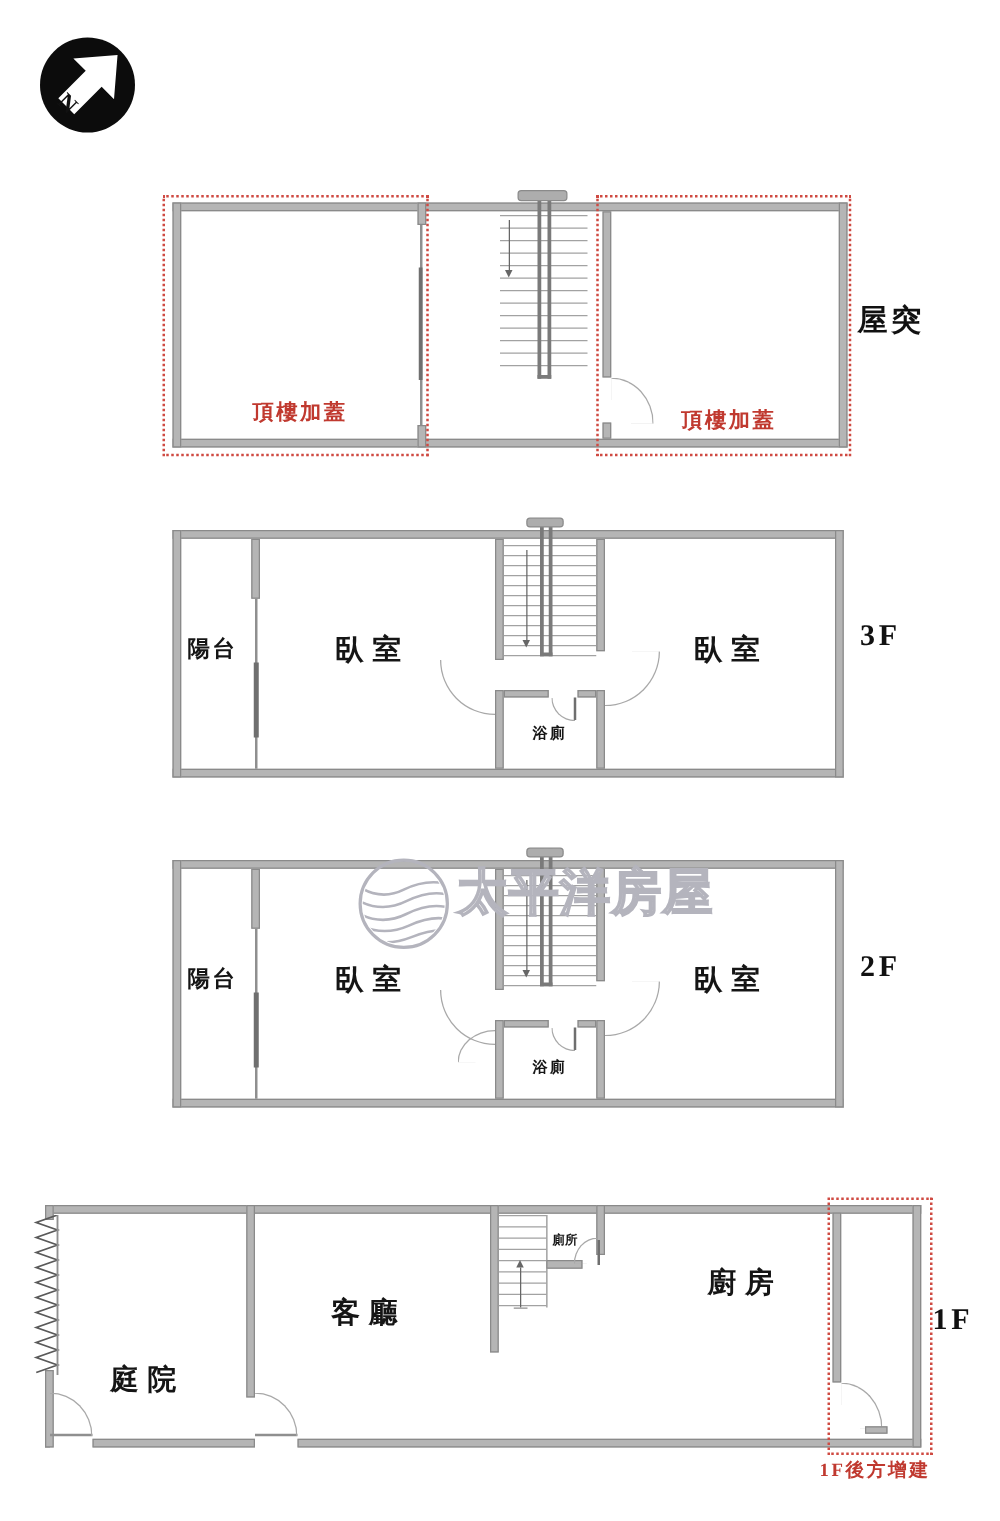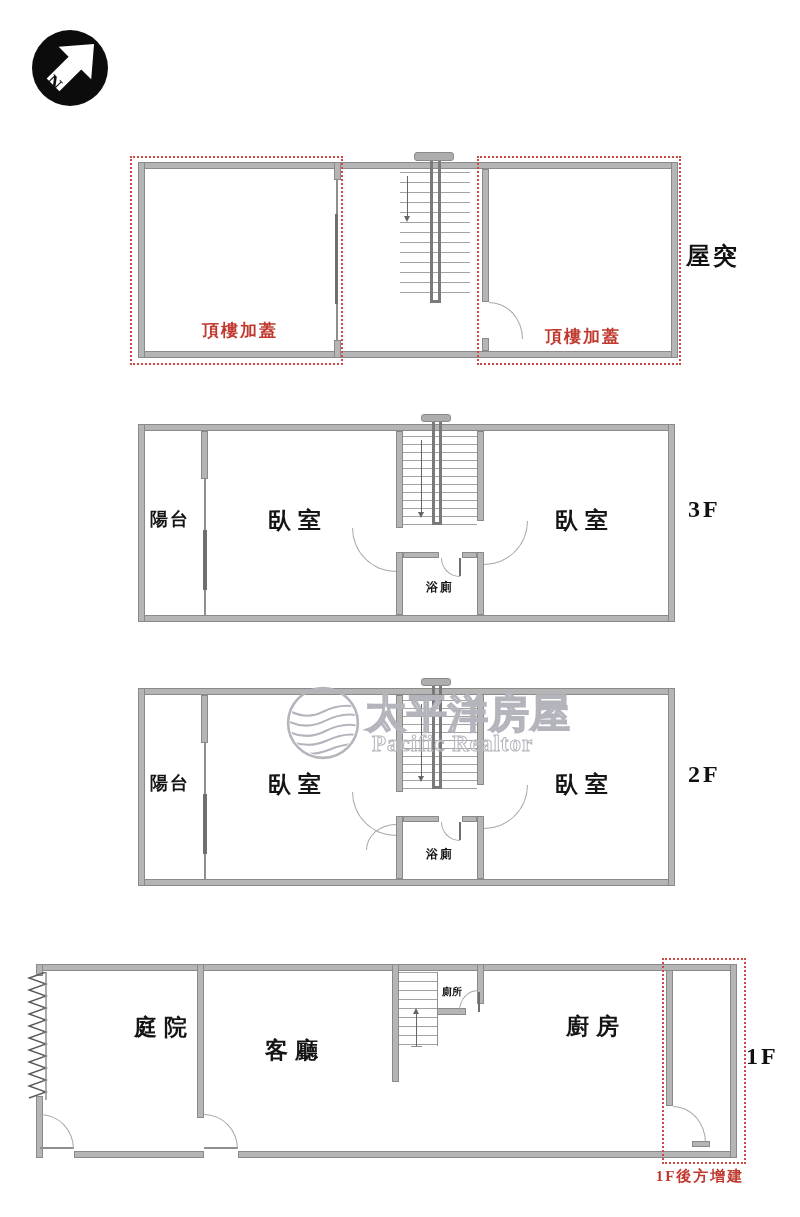--- a/index.html
+++ b/index.html
@@ -208,21 +208,20 @@
       <g clip-path="url(#wmclip)" stroke="#b4b4bd" stroke-width="2" fill="none">
         <path d="M2,24 Q20,36 38,27 T74,23"></path>
         <path d="M0,34 Q20,46 40,36 T76,32"></path>
         <path d="M0,44 Q20,56 40,46 T76,42"></path>
         <path d="M2,54 Q22,64 42,55 T76,51"></path>
         <path d="M6,64 Q24,72 44,64 T76,60"></path>
       </g>
     </svg>
   </div>
   <div class="wm wm-zh" style="left:366px;top:686px;">太平洋房屋</div>
-  <div class="wm wm-en" style="left:372px;top:731px;">Pacific Realtor</div>
 
   <div class="grp">
     <div class="w" style="left:36px;top:964px;width:701px;height:7px;"></div>
     <div class="w" style="left:36px;top:1151px;width:4px;height:7px;"></div>
     <div class="w" style="left:74px;top:1151px;width:130px;height:7px;"></div>
     <div class="w" style="left:238px;top:1151px;width:499px;height:7px;"></div>
     <div class="w" style="left:36px;top:964px;width:7px;height:12px;"></div>
     <div class="w" style="left:36px;top:1096px;width:7px;height:62px;"></div>
     <div class="w" style="left:730px;top:964px;width:7px;height:194px;"></div>
 
@@ -260,20 +259,20 @@
     <div class="w" style="left:477px;top:964px;width:7px;height:40px;"></div>
     <div class="dark" style="left:478px;top:992px;width:2px;height:20px;"></div>
     <div class="arc tl" style="left:459px;top:990px;width:19px;height:21px;"></div>
 
     <div class="w" style="left:666px;top:970px;width:7px;height:136px;"></div>
     <div class="arc tr" style="left:673px;top:1106px;width:33px;height:37px;"></div>
     <div class="w" style="left:692px;top:1141px;width:18px;height:6px;"></div>
     <div class="redbox" style="left:662px;top:958px;width:84px;height:206px;"></div>
     <div class="redlbl" style="left:700px;top:1176px;font-size:15px;">1F後方增建</div>
 
-    <div class="room big" style="left:118px;top:1027px;margin-left:46px;">庭院</div>
+    <div class="room big" style="left:118px;top:1104px;">庭院</div>
     <div class="room big" style="left:295px;top:1050px;">客廳</div>
     <div class="room tiny" style="left:452px;top:992px;">廁所</div>
     <div class="room big" style="left:596px;top:1026px;">廚房</div>
     <div class="floorlbl" style="left:746px;top:1043px;">1F</div>
   </div>
 
 </div>
 
 </body></html>

